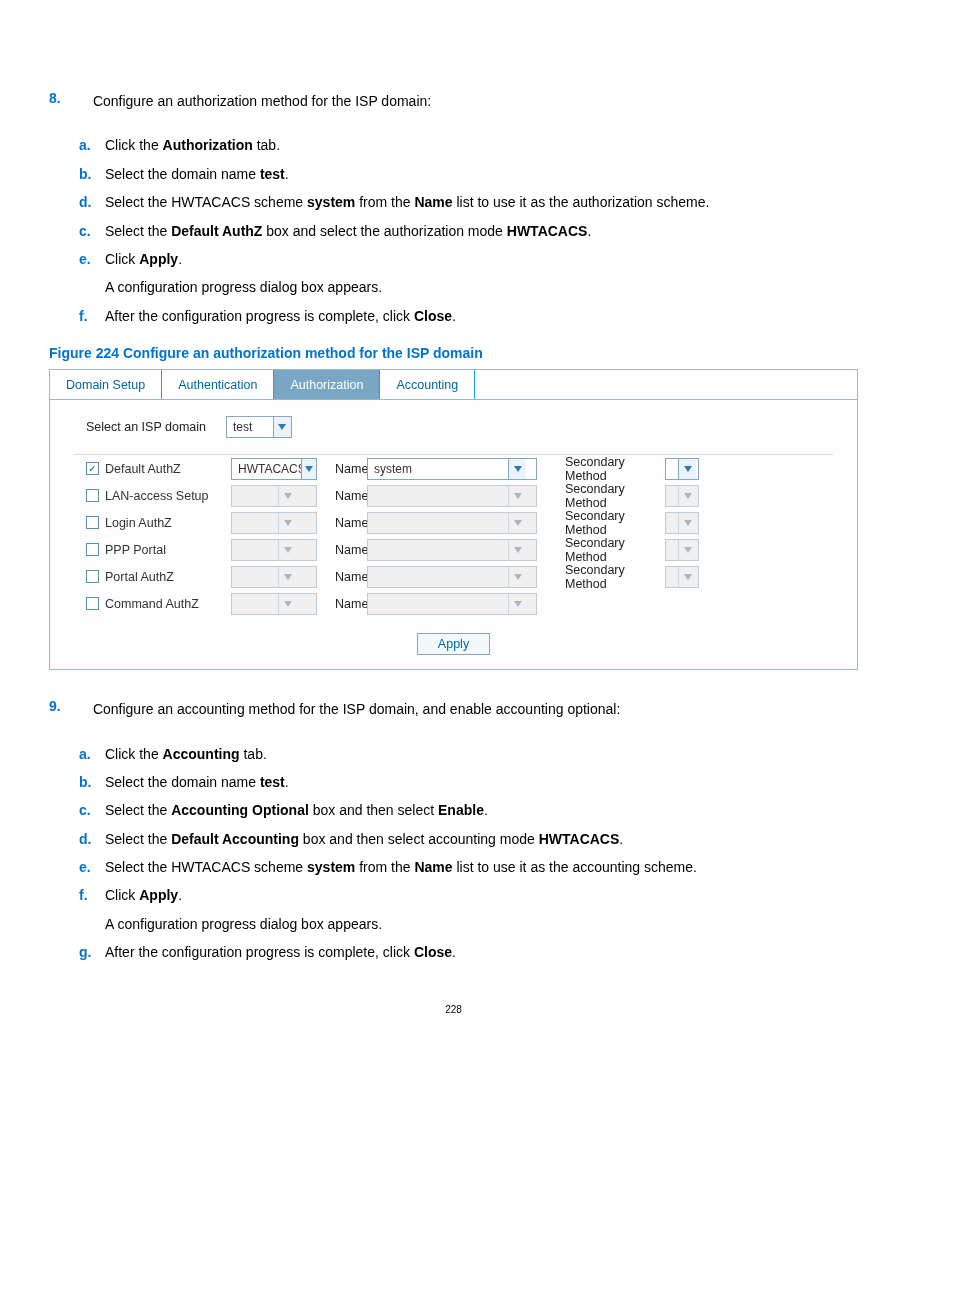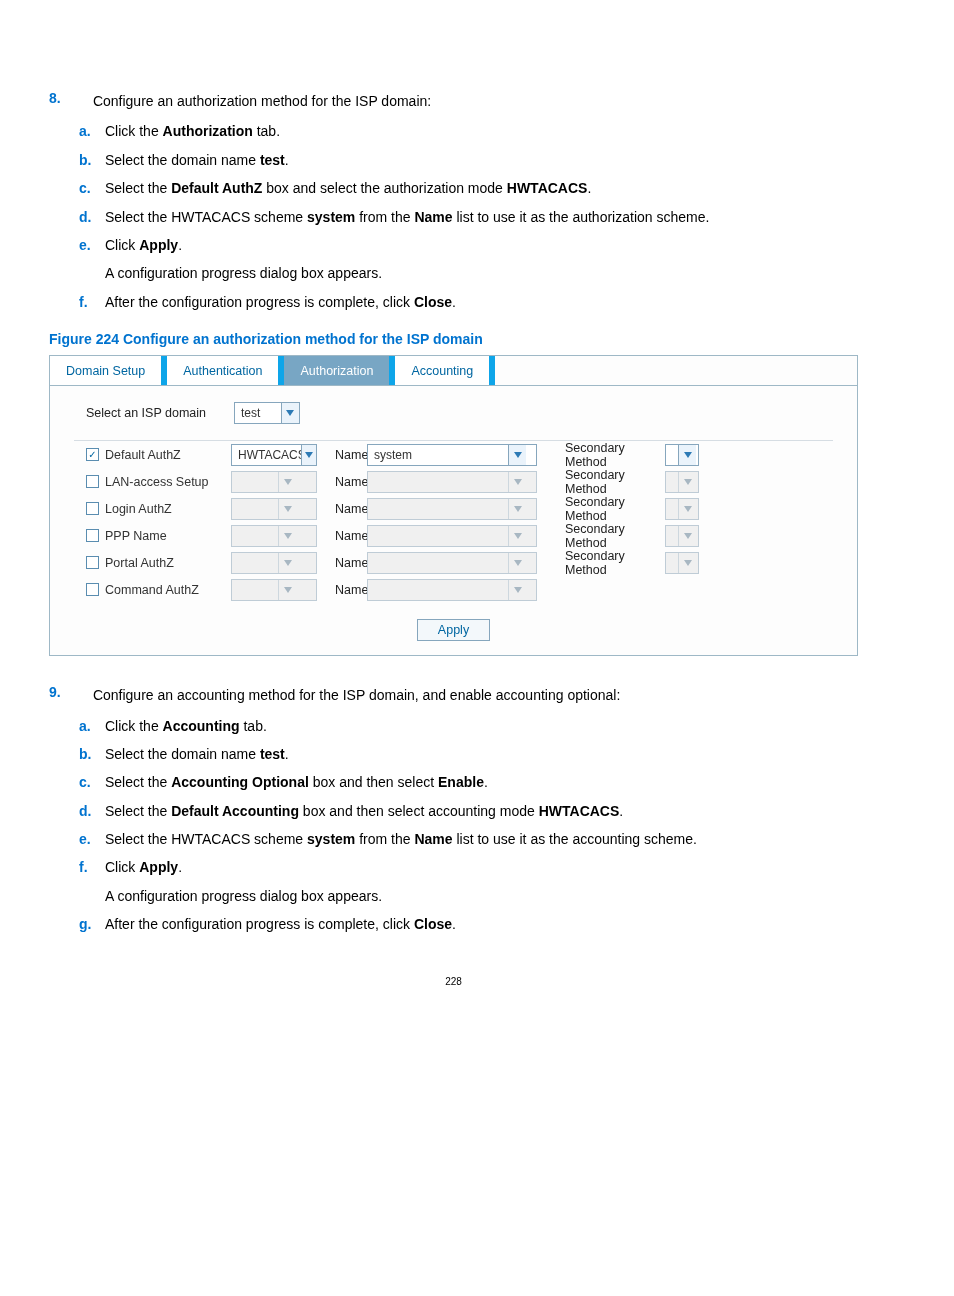--- a/index.html
+++ b/index.html
@@ -12,42 +12,42 @@
     background: #fff;
     width: 954px;
   }
   .page {
     padding: 90px 96px 60px 49px;
   }
   ol.main { list-style: none; padding: 0; margin: 0; }
   ol.main > li { margin-bottom: 12px; }
   .num { display:inline-block; width: 40px; text-align:left; font-weight:bold; color:#0073cf; vertical-align: top;}
   .step-body { display:inline-block; width: calc(100% - 48px); vertical-align: top; line-height:1.6;}
-  ol.sub { list-style: none; padding-left: 30px; margin: 8px 0 0 0;}
+  ol.sub { list-style: none; padding-left: 30px; margin: 22px 0 0 0;}
   ol.sub > li { margin: 6px 0; line-height:1.6;}
   .sub-letter { display:inline-block; width: 26px; font-weight: bold; color:#0073cf; vertical-align: top;}
   .sub-body { display:inline-block; width: calc(100% - 30px); vertical-align: top;}
   .fig-caption { color:#0073cf; font-weight:bold; font-size:14px; margin: 18px 0 8px 0;}
   b { font-weight: bold; }
 
   .panel {
     border: 1px solid #9eb8c6;
     background: #fdfdfd;
     margin: 6px 0 28px 0;
     padding-bottom: 14px;
     font-size: 12.5px;
     color:#333;
     font-family: Tahoma, Arial, sans-serif;
   }
   .tabs { display:flex; border-bottom:1px solid #9eb8c6; height:30px; font-size:12.5px;}
-  .tab { padding: 6px 16px; border-right:6px solid #0ea5e9; color:#0066a1; cursor:default; background:#fff; display:flex; align-items:center;}
+  .tab { padding: 6px 16px; border-right:1px solid #0ea5e9; color:#0066a1; cursor:default; background:#fff; display:flex; align-items:center;}
   .tab.active { background:#78a6c4; color:#fff; }
   .panel-section-title { padding:8px 14px 4px 14px; color:#222; font-size:12.5px;}
   .config-area { padding: 6px 24px 0 24px; }
-  .domain-row { padding: 10px 0 16px 12px; display:flex; align-items:center; gap:28px;}
+  .domain-row { padding: 10px 0 16px 12px; display:flex; align-items:center; gap:20px;}
   .select-label { color:#222; }
   .dd {
     display:inline-flex; align-items:center; border:1px solid #86a6bd; height:22px; background:#fff; font-size:12px;
   }
   .dd.disabled { background:#f0f0f0; color:#999; border-color:#bfccd6;}
   .dd-text { padding:0 6px; min-width:46px; }
   .dd-arrow { width:18px; height:100%; display:flex; align-items:center; justify-content:center; border-left:1px solid #86a6bd; background:#eaf3fb;}
   .dd.disabled .dd-arrow { border-left-color:#cdd7de; background:#f0f0f0;}
   .dd-arrow svg { width:8px; height:6px; }
   .row-line { border-top:1px solid #d6dde3; }
@@ -70,22 +70,22 @@
 <body>
 
 <div class="page">
 <ol class="main">
   <li>
     <span class="num">8.</span>
     <span class="step-body">Configure an authorization method for the ISP domain:</span>
     <ol class="sub" id="subs8">
           <li><span class="sub-letter">a.</span><span class="sub-body">Click the <b>Authorization</b> tab.</span></li>
           <li><span class="sub-letter">b.</span><span class="sub-body">Select the domain name <b>test</b>.</span></li>
+          <li><span class="sub-letter">d.</span><span class="sub-body">Select the HWTACACS scheme <b>system</b> from the <b>Name</b> list to use it as the authorization scheme.</span></li>
           <li><span class="sub-letter">c.</span><span class="sub-body">Select the <b>Default AuthZ</b> box and select the authorization mode <b>HWTACACS</b>.</span></li>
-          <li><span class="sub-letter">d.</span><span class="sub-body">Select the HWTACACS scheme <b>system</b> from the <b>Name</b> list to use it as the authorization scheme.</span></li>
           <li><span class="sub-letter">e.</span><span class="sub-body">Click <b>Apply</b>.</span></li>
           <li><span class="sub-letter"></span><span class="sub-body">A configuration progress dialog box appears.</span></li>
           <li><span class="sub-letter">f.</span><span class="sub-body">After the configuration progress is complete, click <b>Close</b>.</span></li>
         </ol>
   </li>
 </ol>
 
 <div class="fig-caption">Figure 224 Configure an authorization method for the ISP domain</div>
 
 <div class="panel">
@@ -201,21 +201,21 @@
               <span class="dd-arrow">
                 <svg viewBox="0 0 8 6">
                   <path d="M0 0 L8 0 L4 6 Z" fill="#a8b7c2"></path>
                 </svg>
               </span>
             </span>
           </div>
           <div class="cfg-row">
             <span class="cb-wrap">
               <span class="cb"></span>
-              <span>PPP Name</span>
+              <span>PPP Portal</span>
             </span>
             <span class="dd method-dd disabled">
               <span class="dd-text"></span>
               <span class="dd-arrow">
                 <svg viewBox="0 0 8 6">
                   <path d="M0 0 L8 0 L4 6 Z" fill="#a8b7c2"></path>
                 </svg>
               </span>
             </span>
             <span class="name-lbl">Name</span>

